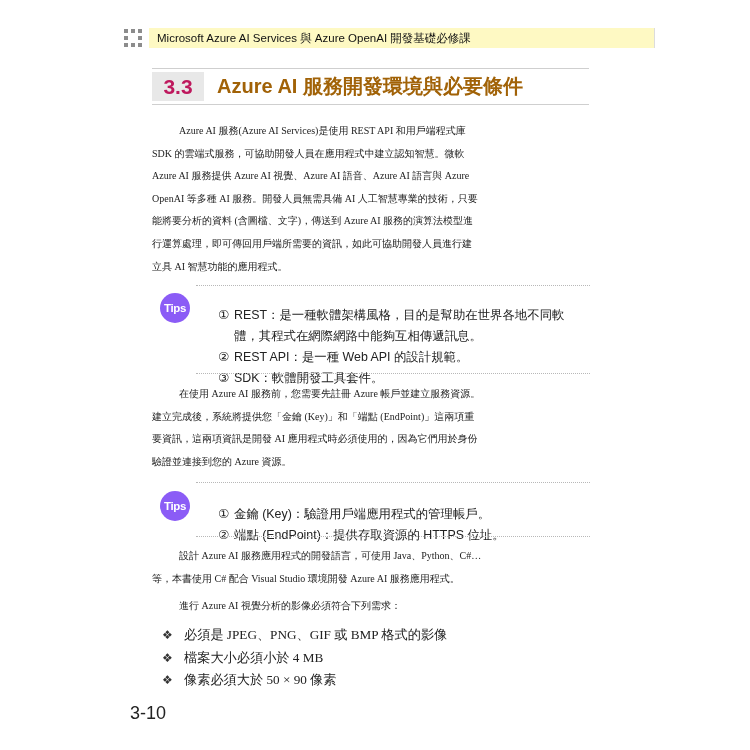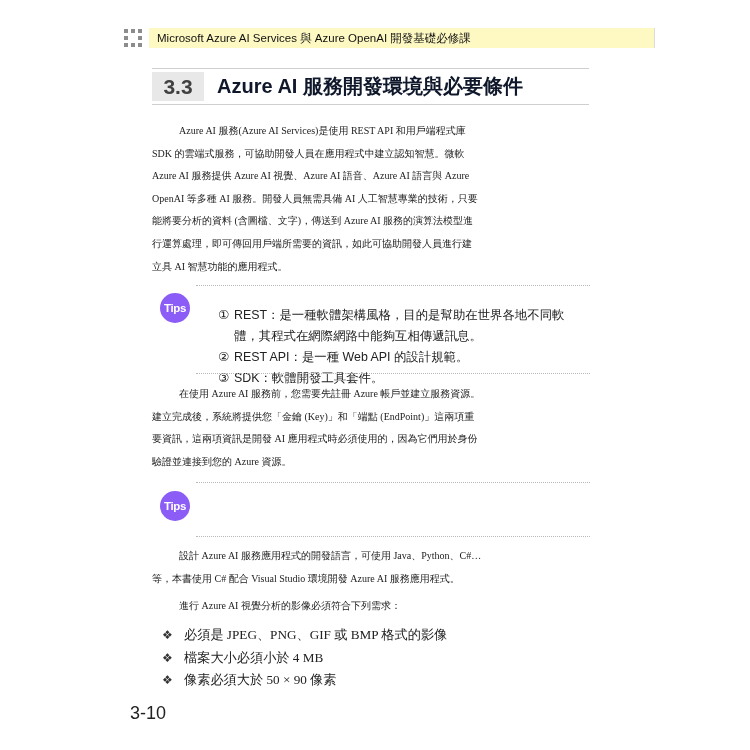--- a/index.html
+++ b/index.html
@@ -14,23 +14,23 @@
     .header-icon span { background: #8c8c8c; display: block; }
     .header-icon span.c { background: transparent; }
     .header-bar { position: absolute; left: 25px; top: 0; width: 505px; height: 20px; background: #fef9c3;
       border-right: 1px solid #dcdcdc; }
     .header-title { position: absolute; left: 8px; top: 3px; font-size: 11.5px; color: #111; white-space: nowrap; }
 
     
     .section-heading { position: absolute; left: 152px; top: 68px; width: 437px; height: 35px;
       border-top: 1px solid #cfcfcf; border-bottom: 1px solid #cfcfcf; }
     .section-number { position: absolute; left: 0; top: 3px; width: 52px; height: 29px; background: #e8e8e8;
-      font-size: 21px; font-weight: bold; line-height: 29px; text-align: center; color: #404040; }
+      font-size: 21px; font-weight: bold; line-height: 29px; text-align: center; color: #be185d; }
     .section-title { position: absolute; left: 65px; top: 3px; font-size: 20px; font-weight: bold; line-height: 29px;
-      color: #0f172a; white-space: nowrap; }
+      color: #a16207; white-space: nowrap; }
 
     
     .para { position: absolute; left: 152px; width: 437px; font-size: 10px; line-height: 22.6px;
       color: #222; margin: 0; text-align: justify; }
     .para .line { display: block; white-space: nowrap; }
     .para .indent { padding-left: 27px; }
 
     
     .tips { position: absolute; left: 160px; width: 430px; }
     .tips-rule { position: absolute; left: 36px; right: 0; height: 0; border-top: 1px dotted #b8b8b8; }
@@ -108,20 +108,28 @@
 <p class="para serif" style="top:383px;">
   <span class="line indent">在使用 Azure AI 服務前，您需要先註冊 Azure 帳戶並建立服務資源。</span>
   <span class="line">建立完成後，系統將提供您「金鑰 (Key)」和「端點 (EndPoint)」這兩項重</span>
   <span class="line">要資訊，這兩項資訊是開發 AI 應用程式時必須使用的，因為它們用於身份</span>
   <span class="line">驗證並連接到您的 Azure 資源。</span>
 </p>
 
 <div class="tips sans" style="top:482px; height:56px;">
   <div class="tips-rule" style="top:0;"></div>
   <div class="tips-badge" style="top:9px;">Tips</div>
+  <ul class="tips-list" style="top:6px;">
+    <li>
+      <span class="marker">①</span><span>金鑰 (Key)：驗證用戶端應用程式的管理帳戶。</span>
+    </li>
+    <li>
+      <span class="marker">②</span><span>端點 (EndPoint)：提供存取資源的 HTTPS 位址。</span>
+    </li>
+  </ul>
   <div class="tips-rule" style="top:54px;"></div>
 </div>
 
 <p class="para serif" style="top:545px;">
   <span class="line indent">設計 Azure AI 服務應用程式的開發語言，可使用 Java、Python、C#…</span>
   <span class="line">等，本書使用 C# 配合 Visual Studio 環境開發 Azure AI 服務應用程式。</span>
 </p>
 
 <p class="para serif" style="top:595px;">
   <span class="line indent">進行 Azure AI 視覺分析的影像必須符合下列需求：</span>

